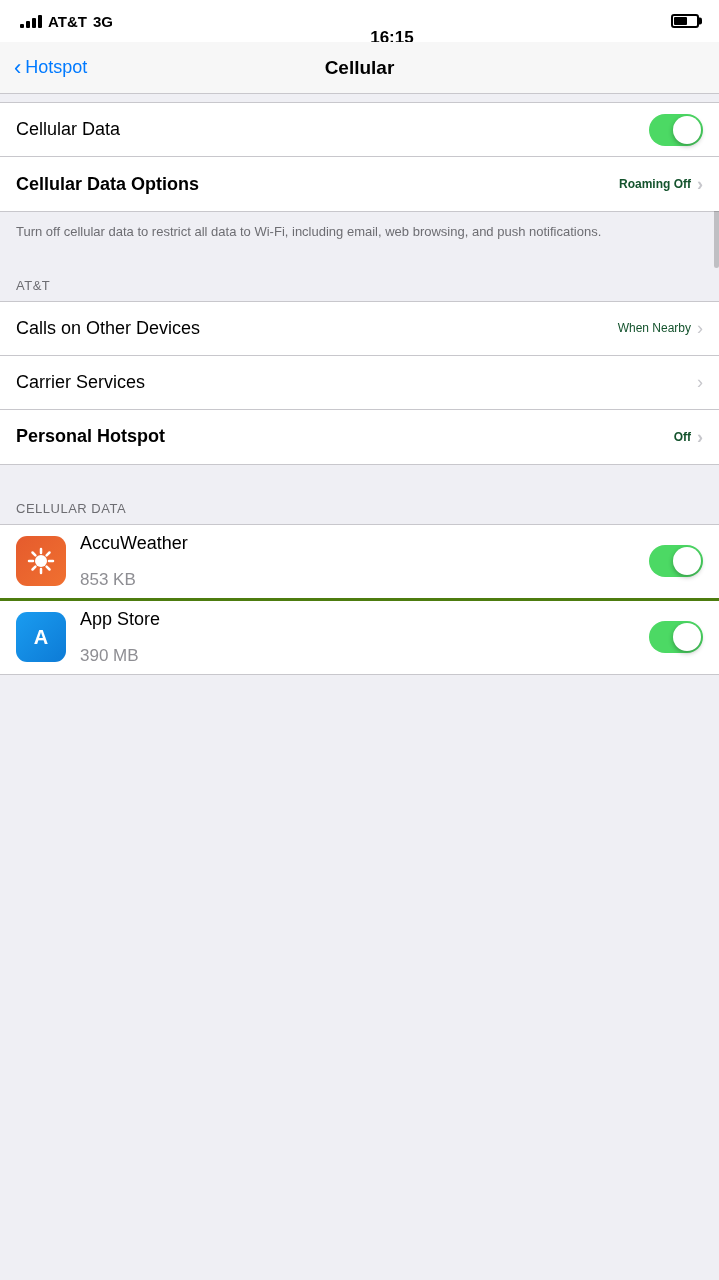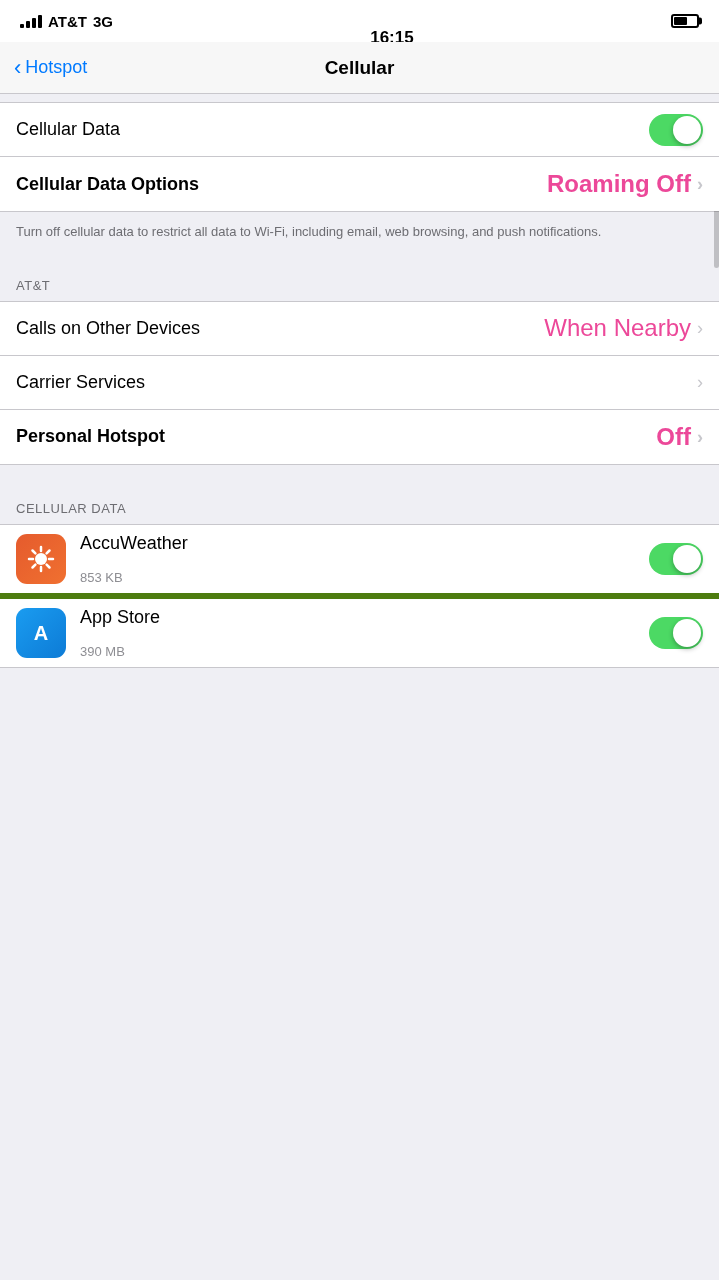--- a/index.html
+++ b/index.html
@@ -161,22 +161,22 @@
       color: #000;
     }
     .row-right {
       display: flex;
       align-items: center;
       gap: 6px;
       color: #8e8e93;
       font-size: 18px;
     }
     .row-value {
-      color: #ec4899;
-      font-size: 24px;
+      color: #14532d;
+      font-size: 12px;
     }
     .chevron {
       color: #c7c7cc;
       font-size: 18px;
       line-height: 1;
     }
 
     
     .toggle {
       width: 54px;
@@ -198,21 +198,21 @@
       box-shadow: 0 2px 5px rgba(0,0,0,0.3);
     }
 
     
     .app-row {
       display: flex;
       align-items: center;
       padding: 8px 16px;
       min-height: 64px;
       background: #fff;
-      border-bottom: 6px solid #4d7c0f;
+      border-bottom: 3px solid #4d7c0f;
       gap: 14px;
     }
     .app-row:last-child {
       border-bottom: none;
     }
     .app-icon {
       width: 50px;
       height: 50px;
       border-radius: 11px;
       flex-shrink: 0;
@@ -228,21 +228,21 @@
       background: linear-gradient(135deg, #1a9cf0, #0d7bd6);
     }
     .app-info {
       flex: 1;
     }
     .app-name {
       font-size: 18px;
       color: #000;
     }
     .app-size {
-      font-size: 13px;
+      font-size: 17px;
       color: #8e8e93;
       margin-top: 16px;
     }
 
     
     .spacer {
       height: 18px;
       background: #efeff4;
     }
 

